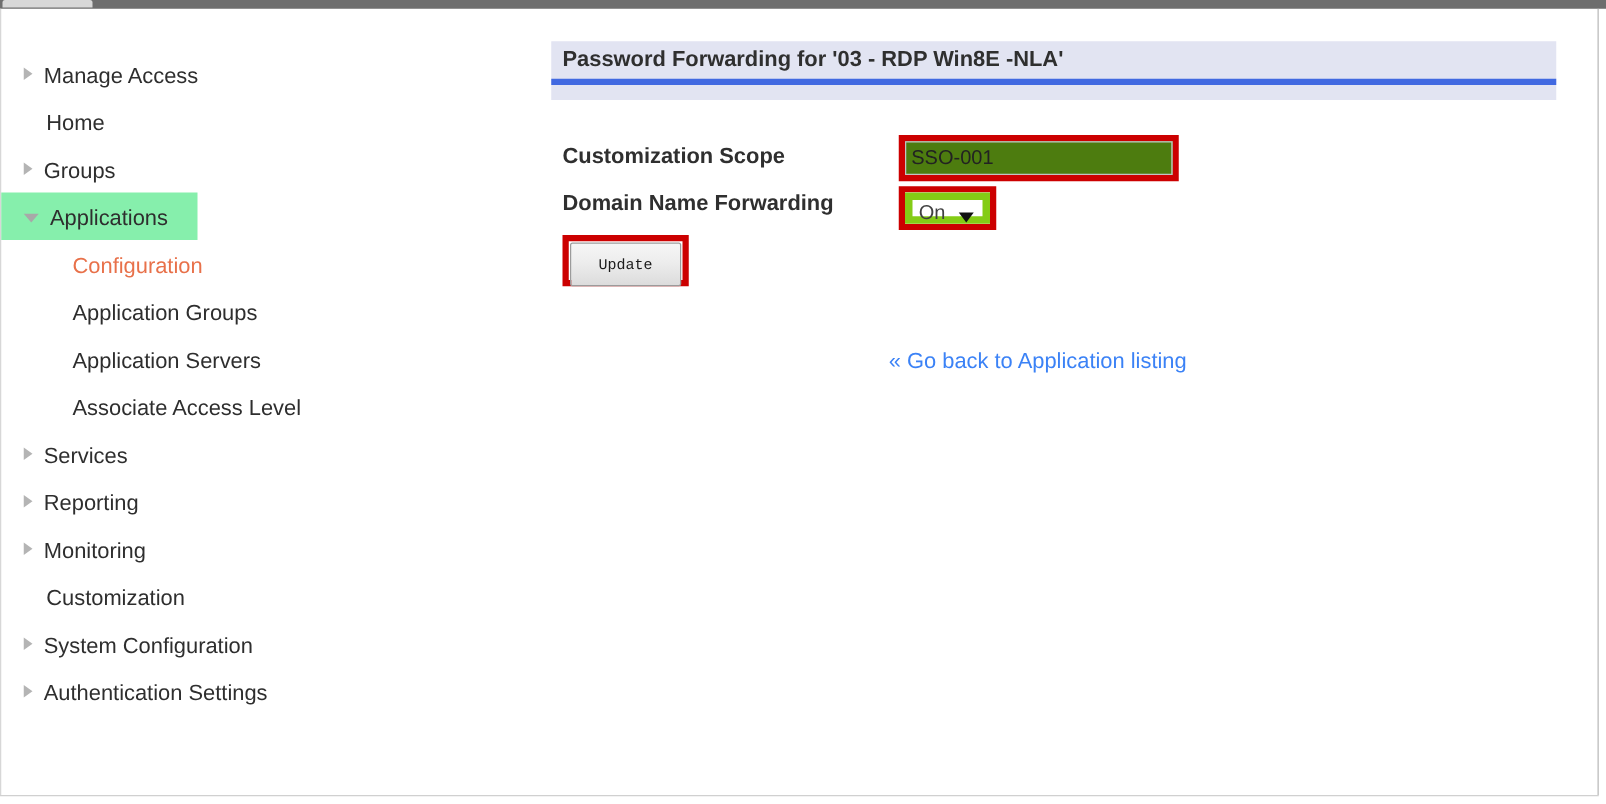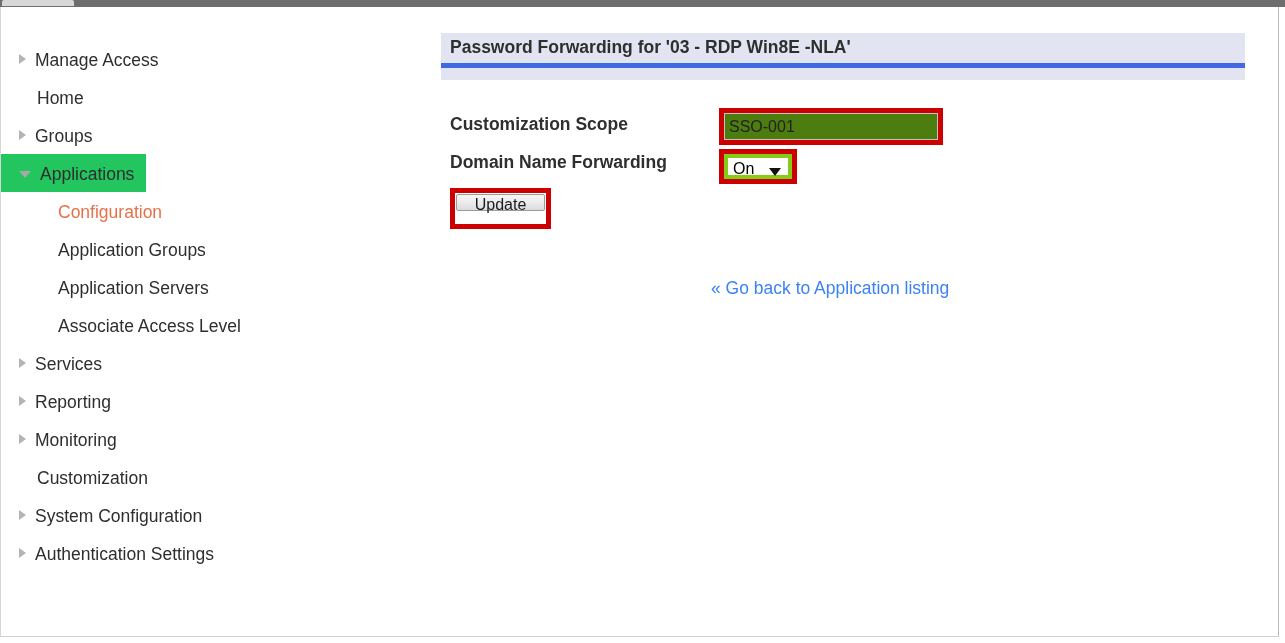--- a/index.html
+++ b/index.html
@@ -98,22 +98,22 @@
     border-left: 7px solid #b4b4b4;
   }
   .tri.expanded {
     border-left: 6px solid transparent;
     border-right: 6px solid transparent;
     border-top: 7px solid #a8a8a8;
     margin-bottom: 0px;
   }
   .nav-item.selected-parent {
     display: inline-block;
-    background: #22c55e;
-    padding-right: 12px;
+    background: #86efac;
+    padding-right: 24px;
   }
   .nav-item.child .nav-label {
     margin-left: 57px;
   }
   .nav-item.current .nav-label {
     color: #e8714a;
   }
 
   
   .content {
@@ -193,24 +193,24 @@
     outline: none;
   }
 
   .select-box {
     position: absolute;
     left: 274px;
     top: 46px;
     width: 68px;
     height: 25px;
     box-sizing: border-box;
-    border: 4px solid #84cc16;
+    border: 6px solid #84cc16;
     background: #ffffff;
     font-size: 16px;
-    color: #000000;
+    color: #404040;
   }
   .select-box .sel-value {
     position: absolute;
     left: 5px;
     top: 2px;
   }
   .select-box .sel-arrow {
     position: absolute;
     right: 7px;
     top: 10px;
@@ -218,27 +218,27 @@
     border-left: 6px solid transparent;
     border-right: 6px solid transparent;
     border-top: 8px solid #111111;
   }
 
   .update-button {
     position: absolute;
     left: 6px;
     top: 86px;
     width: 89px;
-    height: 17px;
+    height: 35px;
     box-sizing: border-box;
     background: linear-gradient(to bottom, #f6f6f6 0%, #ededed 45%, #dcdcdc 100%);
     border: 1px solid #9b9b9b;
     border-radius: 2px;
-    font-family: Liberation Sans, sans-serif;
-    font-size: 16px;
+    font-family: Liberation Mono, monospace;
+    font-size: 12px;
     color: #1b1b1b;
     cursor: pointer;
   }
 
   .back-link {
     position: absolute;
     left: 270px;
     top: 278px;
     font-size: 17.5px;
     color: #3b82f6;

